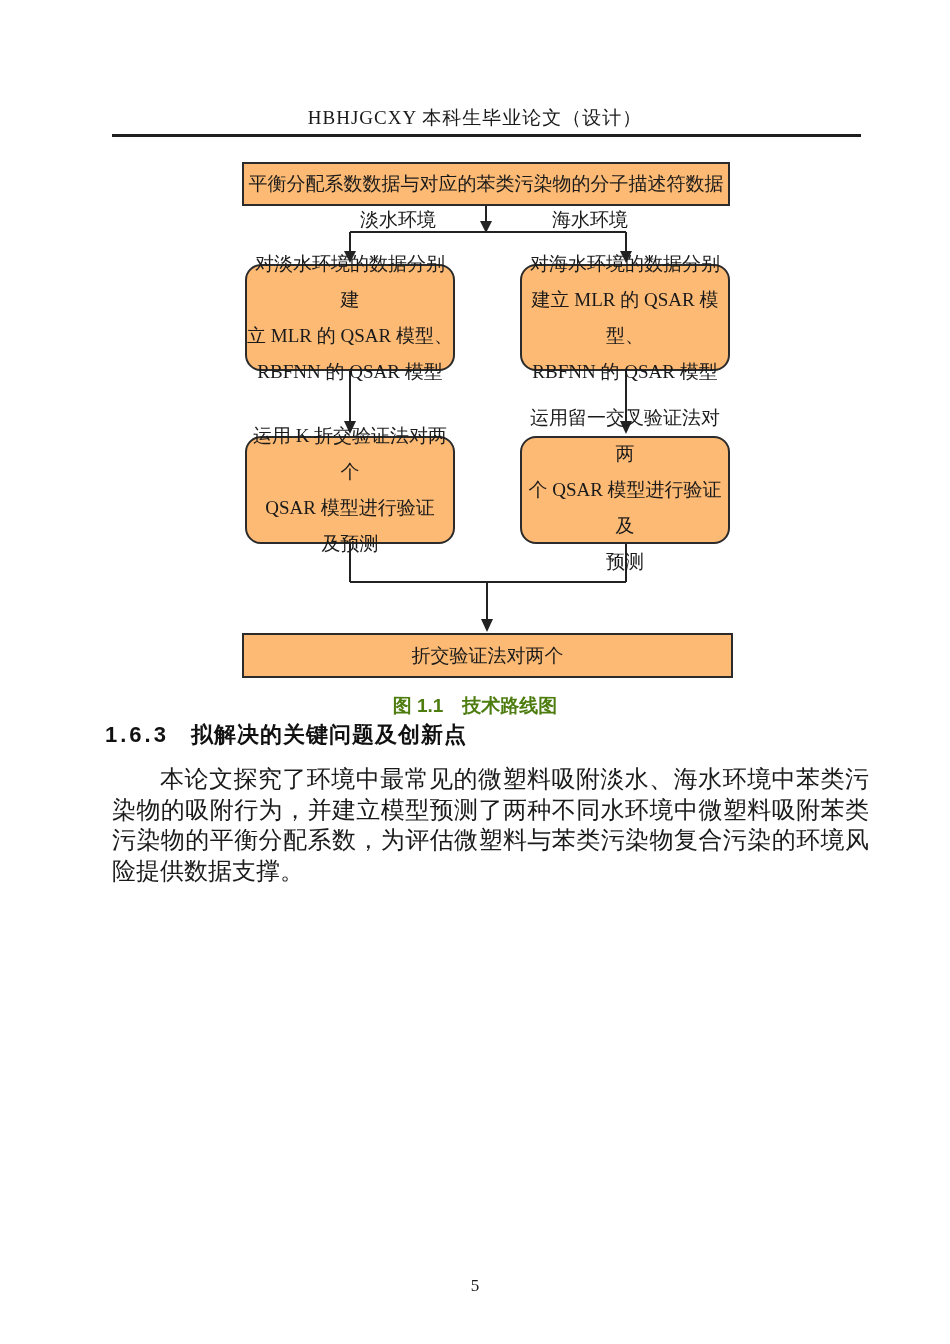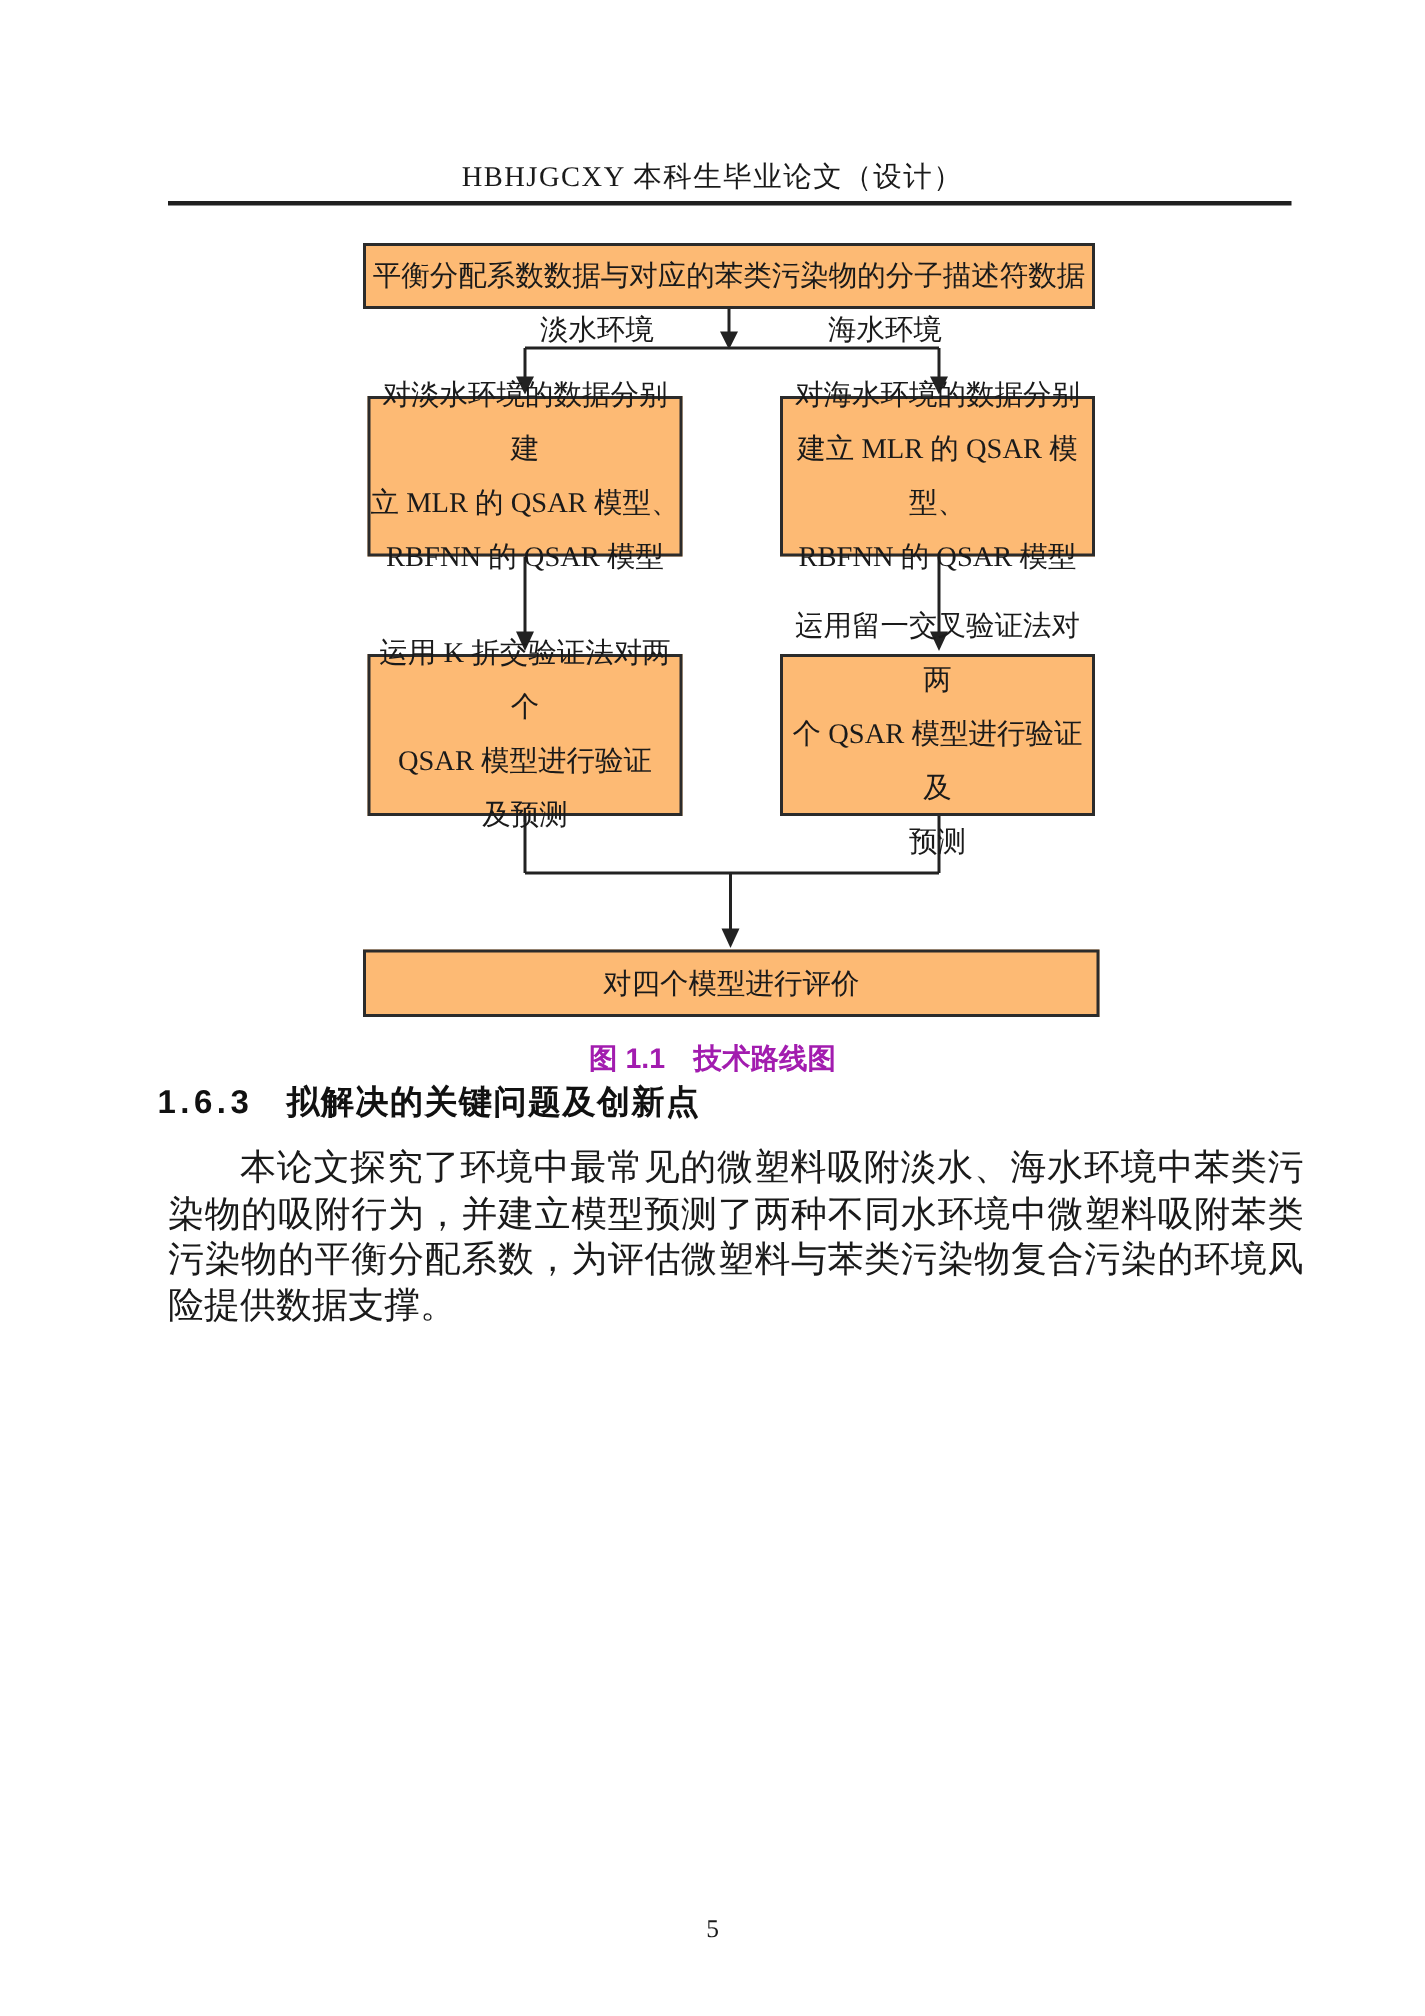--- a/index.html
+++ b/index.html
@@ -53,21 +53,21 @@
     background: #fdba74;
     display: flex;
     align-items: center;
     justify-content: center;
     text-align: center;
     font-size: 19px;
     color: #1a1a1a;
     white-space: pre-line;
     box-sizing: border-box;
   }
-  .fc-box.multiline { line-height: 36px; }
+  .fc-box.multiline { line-height: 36px; border-radius: 16px; }
   .box-top    { left: 242px; top: 128px; width: 488px; height: 44px; }
   .box-l1     { left: 245px; top: 230px; width: 210px; height: 107px; }
   .box-r1     { left: 520px; top: 230px; width: 210px; height: 107px; }
   .box-l2     { left: 245px; top: 402px; width: 210px; height: 108px; }
   .box-r2     { left: 520px; top: 402px; width: 210px; height: 108px; }
   .box-bottom { left: 242px; top: 599px; width: 491px; height: 45px; }
   .branch-label {
     position: absolute;
     width: 136px;
     text-align: center;
@@ -79,21 +79,21 @@
   
   .figure-caption {
     position: absolute;
     top: 659px;
     left: 0;
     width: 100%;
     text-align: center;
     font-family: "Liberation Sans", sans-serif;
     font-weight: bold;
     font-size: 19px;
-    color: #a21caf;
+    color: #4d7c0f;
   }
   .section-heading {
     position: absolute;
     top: 686px;
     left: 105px;
     font-family: "Liberation Sans", sans-serif;
     font-weight: bold;
     font-size: 22px;
     color: #111;
     letter-spacing: 1px;
@@ -170,21 +170,21 @@
 建立 MLR 的 QSAR 模型、
 RBFNN 的 QSAR 模型</div>
 
     <div class="fc-box multiline box-l2">运用 K 折交验证法对两个
 QSAR 模型进行验证
 及预测</div>
     <div class="fc-box multiline box-r2">运用留一交叉验证法对两
 个 QSAR 模型进行验证及
 预测</div>
 
-    <div class="fc-box box-bottom">对四个模型进行评价</div>
+    <div class="fc-box box-bottom">折交验证法对两个</div>
   </div>
 
   <div class="figure-caption">图 1.1　技术路线图</div>
 
   <div class="section-heading">
     <span class="sec-num">1.6.3</span><span>拟解决的关键问题及创新点</span>
   </div>
 
   <div class="body-paragraph">本论文探究了环境中最常见的微塑料吸附淡水、海水环境中苯类污染物的吸附行为，并建立模型预测了两种不同水环境中微塑料吸附苯类污染物的平衡分配系数，为评估微塑料与苯类污染物复合污染的环境风险提供数据支撑。</div>
 

